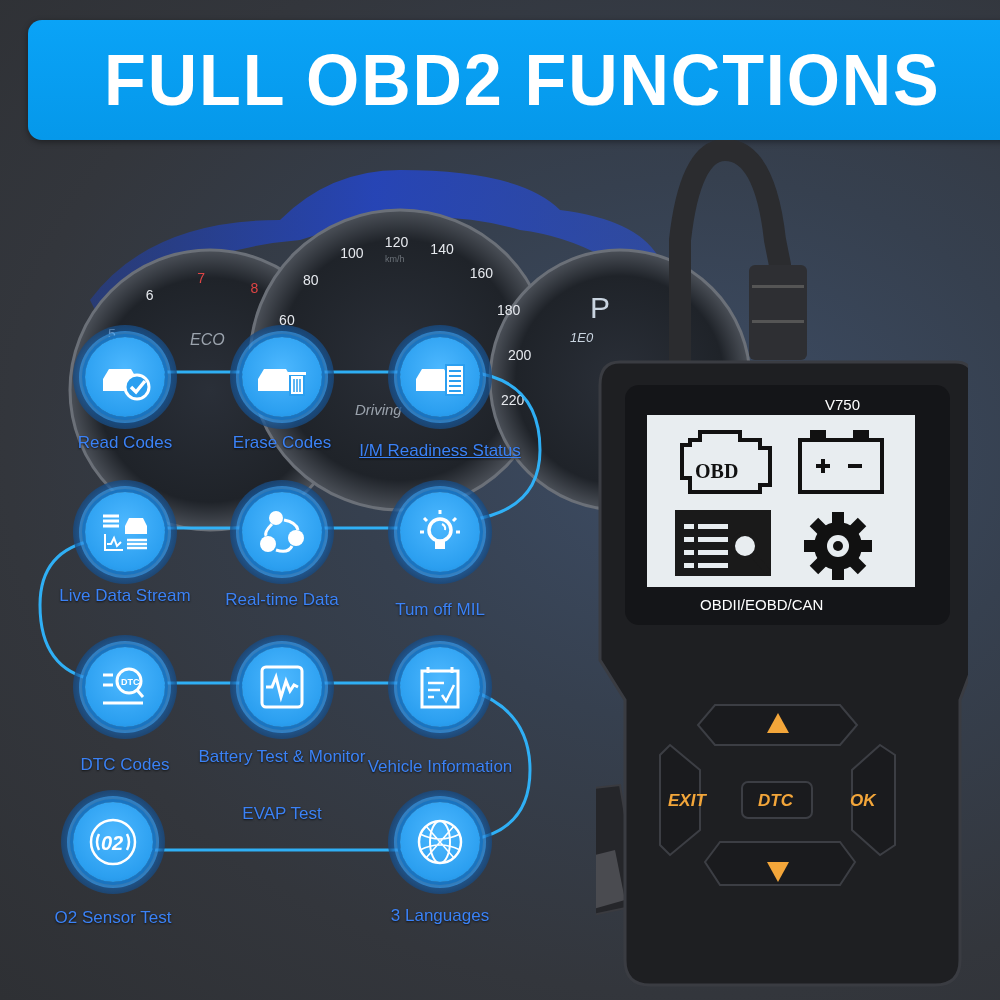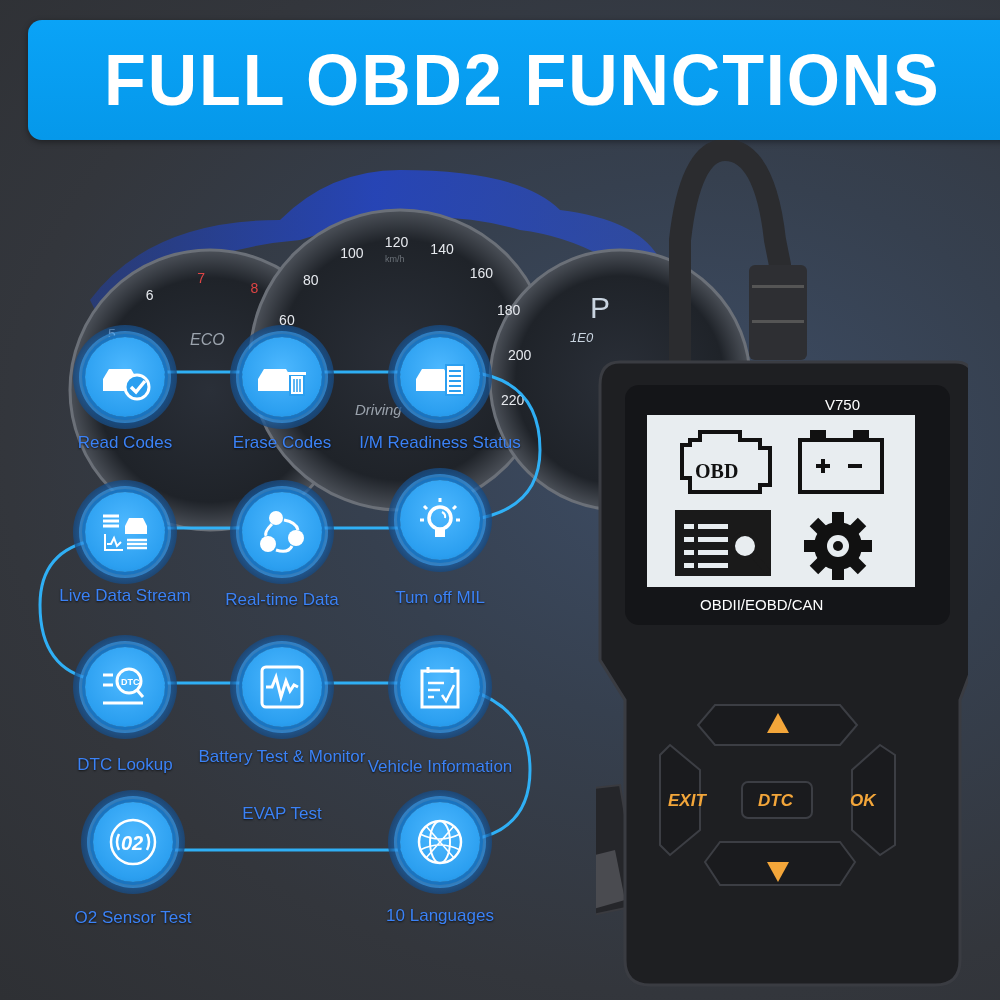--- a/index.html
+++ b/index.html
@@ -137,21 +137,21 @@
     <div class="func" style="left: 355px; top: 325px;">
       <div class="badge">
         <div class="inner">
           <svg viewBox="0 0 56 56">
             <path d="M4 30 L10 20 L32 20 L38 30 L38 42 L4 42 Z" fill="#fff"></path>
             <rect x="34" y="16" width="18" height="30" fill="#fff" stroke="#2b9ff0" stroke-width="2"></rect>
             <path d="M37 22 H49 M37 27 H49 M37 32 H49 M37 37 H49 M37 42 H49" stroke="#2b9ff0" stroke-width="2"></path>
           </svg>
         </div>
       </div>
-      <div class="label" style="margin-top: 4px;">I/M Readiness Status</div>
+      <div class="label" style="margin-top: 12px; text-decoration: underline;">I/M Readiness Status</div>
     </div>
     <div class="func" style="left: 40px; top: 480px;">
       <div class="badge">
         <div class="inner">
           <svg viewBox="0 0 56 56">
             <path d="M6 12 H22 M6 17 H22 M6 22 H22" stroke="#fff" stroke-width="3"></path>
             <path d="M28 22 L32 14 L46 14 L50 22 L50 30 L28 30 Z" fill="#fff"></path>
             <path d="M8 30 V46 H26" stroke="#fff" stroke-width="2" fill="none"></path>
             <path d="M10 40 L14 40 L17 34 L20 42 L24 38" stroke="#fff" stroke-width="2" fill="none"></path>
             <path d="M30 36 H50 M30 40 H50 M30 44 H50" stroke="#fff" stroke-width="2.5"></path>
@@ -166,21 +166,21 @@
           <svg viewBox="0 0 56 56">
             <circle cx="22" cy="14" r="7" fill="#fff"></circle>
             <circle cx="14" cy="40" r="8" fill="#fff"></circle>
             <circle cx="42" cy="34" r="8" fill="#fff"></circle>
             <path d="M18 20 Q10 28 12 32 M22 46 Q34 50 38 42 M30 16 Q42 18 44 26" stroke="#fff" stroke-width="3" fill="none"></path>
           </svg>
         </div>
       </div>
       <div class="label" style="margin-top: 6px;">Real-time Data</div>
     </div>
-    <div class="func" style="left: 355px; top: 468px;">
+    <div class="func" style="left: 355px; top: 480px;">
       <div class="badge">
         <div class="inner">
           <svg viewBox="0 0 56 56">
             <circle cx="28" cy="26" r="11" fill="none" stroke="#fff" stroke-width="3.5"></circle>
             <rect x="23" y="37" width="10" height="8" fill="#fff"></rect>
             <path d="M28 6 V10 M12 14 L15 17 M44 14 L41 17 M8 28 H12 M44 28 H48" stroke="#fff" stroke-width="3"></path>
             <path d="M30 20 Q34 22 33 26" stroke="#fff" stroke-width="2" fill="none"></path>
           </svg>
         </div>
       </div>
@@ -190,21 +190,21 @@
       <div class="badge">
         <div class="inner">
           <svg viewBox="0 0 56 56">
             <path d="M6 16 H16 M6 26 H16 M6 44 H46" stroke="#fff" stroke-width="3"></path>
             <circle cx="32" cy="22" r="12" fill="none" stroke="#fff" stroke-width="3"></circle>
             <text x="24" y="26" font-size="9" font-weight="bold" fill="#fff" font-family="Liberation Sans, sans-serif">DTC</text>
             <path d="M40 31 L46 38" stroke="#fff" stroke-width="3"></path>
           </svg>
         </div>
       </div>
-      <div class="label" style="margin-top: 16px;">DTC Lookup</div>
+      <div class="label" style="margin-top: 16px;">DTC Codes</div>
     </div>
     <div class="func" style="left: 197px; top: 635px;">
       <div class="badge">
         <div class="inner">
           <svg viewBox="0 0 56 56">
             <rect x="8" y="8" width="40" height="40" rx="4" fill="none" stroke="#fff" stroke-width="3"></rect>
             <path d="M12 28 L18 28 L22 18 L27 38 L32 22 L36 32 L40 26 L44 28" stroke="#fff" stroke-width="3" fill="none"></path>
           </svg>
         </div>
       </div>
@@ -216,21 +216,21 @@
           <svg viewBox="0 0 56 56">
             <rect x="10" y="12" width="36" height="36" fill="none" stroke="#fff" stroke-width="3"></rect>
             <path d="M16 8 V14 M40 8 V14" stroke="#fff" stroke-width="3"></path>
             <path d="M16 24 H32 M16 31 H28 M16 38 H22" stroke="#fff" stroke-width="2.5"></path>
             <path d="M30 36 L34 42 L42 26" stroke="#fff" stroke-width="2.5" fill="none"></path>
           </svg>
         </div>
       </div>
       <div class="label" style="margin-top: 18px;">Vehicle Information</div>
     </div>
-    <div class="func" style="left: 48px; top: 790px;">
+    <div class="func" style="left: 28px; top: 790px;">
       <div class="badge">
         <div class="inner">
           <svg viewBox="0 0 56 56">
             <circle cx="28" cy="28" r="22" fill="none" stroke="#fff" stroke-width="2.5"></circle>
             <path d="M14 20 Q10 28 14 36 M42 20 Q46 28 42 36" stroke="#fff" stroke-width="2.5" fill="none"></path>
             <text x="16" y="36" font-size="20" font-weight="bold" font-style="italic" fill="#fff" font-family="Liberation Sans, sans-serif">02</text>
           </svg>
         </div>
       </div>
       <div class="label" style="margin-top: 14px;">O2 Sensor Test</div>
@@ -241,21 +241,21 @@
     <div class="func" style="left: 355px; top: 790px;">
       <div class="badge">
         <div class="inner">
           <svg viewBox="0 0 56 56">
             <circle cx="28" cy="28" r="21" fill="none" stroke="#fff" stroke-width="2.5"></circle>
             <ellipse cx="28" cy="28" rx="10" ry="21" fill="none" stroke="#fff" stroke-width="2"></ellipse>
             <path d="M8 20 Q28 30 48 20 M8 36 Q28 26 48 36 M14 12 L42 44 M42 12 L14 44" stroke="#fff" stroke-width="1.6" fill="none"></path>
           </svg>
         </div>
       </div>
-      <div class="label" style="margin-top: 12px;">10 Languages</div>
+      <div class="label" style="margin-top: 12px;">3 Languages</div>
     </div>
   </div>
 
 <svg class="device" viewBox="596 140 372 860" preserveAspectRatio="none" style="top:140px;height:860px;">
 
   <path d="M680 370 L680 240 Q690 150 725 150 Q765 150 775 240 L780 265" stroke="#2b2c2f" stroke-width="22" fill="none" stroke-linecap="round"></path>
   <rect x="749" y="265" width="58" height="95" rx="6" fill="#2e2f33"></rect>
   <g fill="#555">
     <rect x="752" y="285" width="52" height="3"></rect>
     <rect x="752" y="320" width="52" height="3"></rect>

